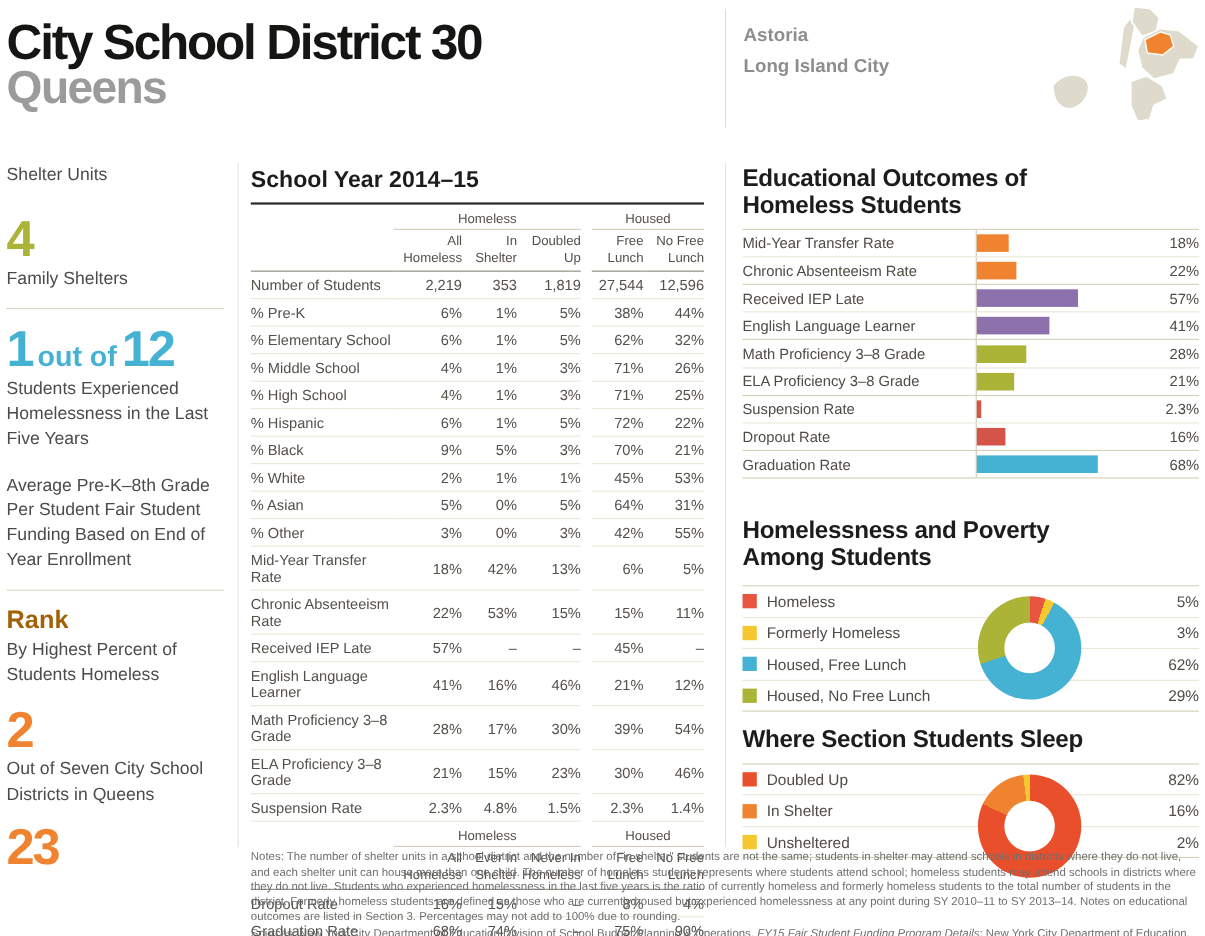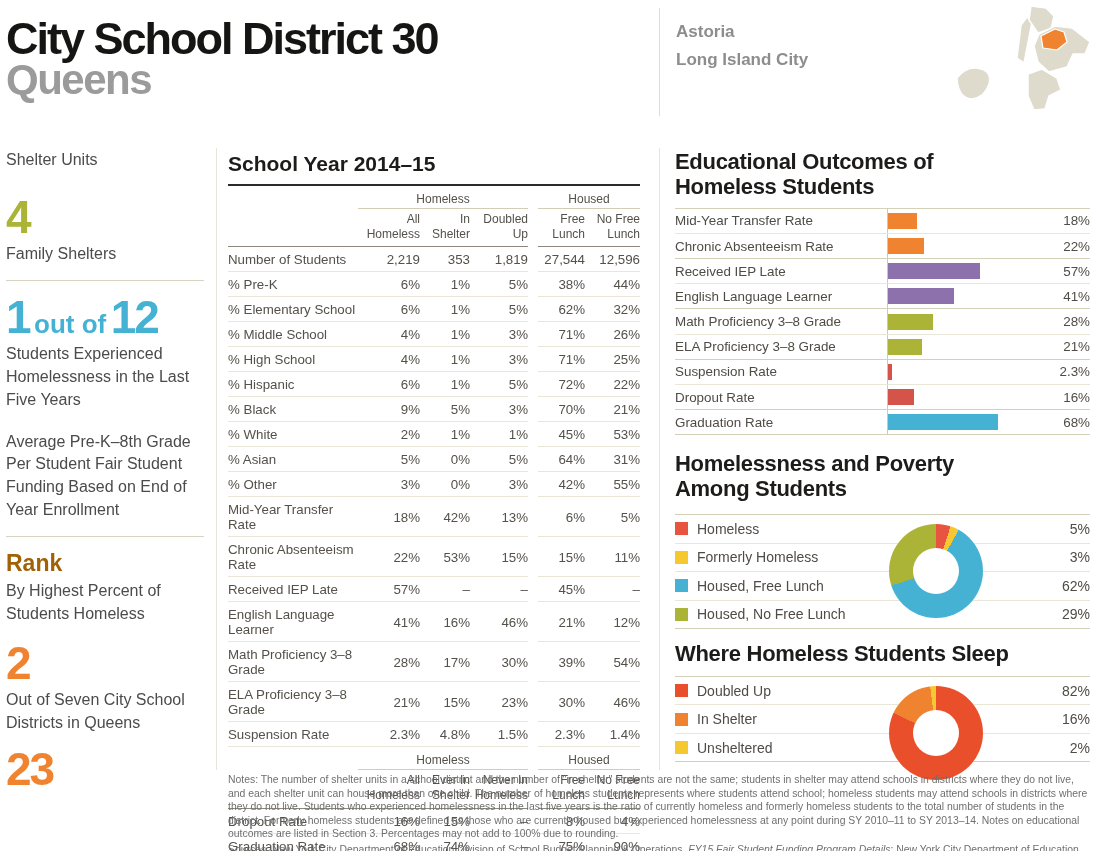--- a/index.html
+++ b/index.html
@@ -53,21 +53,21 @@
   .bar-area{flex:1;align-self:stretch;border-left:1px solid #cfcab2;display:flex;align-items:center;}
   .bar{height:16px;}
   .bar-val{width:46px;text-align:right;font-size:13.4px;color:#4f4b45;}
   .legend-block{position:relative;border-bottom:1px solid #d5d0b8;margin-top:12px;}
   .legend-row{display:flex;align-items:center;height:28.5px;box-sizing:border-box;}
   .sw{width:13px;height:13px;margin-right:9px;flex:none;}
   .leg-lab{font-size:14px;font-weight:500;color:#4f4b45;}
   .leg-val{margin-left:auto;font-size:14px;color:#4f4b45;}
   .donut{position:absolute;top:10px;left:214px;width:94px;height:94px;border-radius:50%;}
   .donut::after{content:'';position:absolute;inset:24px;background:#fff;border-radius:50%;}
-  .t2{margin-top:17px;max-width:345px;}
+  .t2{margin-top:35px;max-width:345px;}
   .t3{margin-top:13px;}
 
   
   .notes{position:absolute;left:228px;top:773px;width:862px;font-size:10.4px;color:#6f6f6f;
          line-height:1.3;}
   .notes p{margin:0 0 2px;}
 </style>
 </head>
 <body>
 
@@ -425,21 +425,21 @@
           </div>
           <div class="legend-row" style="border-top: 1px solid rgb(234, 231, 216);">
             <span class="sw" style="background: rgb(171, 180, 54);"></span>
             <span class="leg-lab">Housed, No Free Lunch</span>
             <span class="leg-val">29%</span>
           </div>
         </div>
       <div class="donut" style="background: conic-gradient(rgb(231, 85, 64) 0%, rgb(231, 85, 64) 5%, rgb(246, 200, 47) 5%, rgb(246, 200, 47) 8%, rgb(69, 178, 212) 8%, rgb(69, 178, 212) 70%, rgb(171, 180, 54) 70%, rgb(171, 180, 54) 99%);"></div>
     </div>
 
-    <div class="sec-title t3">Where Homeless Students Sleep</div>
+    <div class="sec-title t3">Where Section Students Sleep</div>
     <div class="legend-block" style="margin-top:9px">
       <div>
           <div class="legend-row" style="border-top: 1px solid rgb(213, 208, 184);">
             <span class="sw" style="background: rgb(234, 79, 44);"></span>
             <span class="leg-lab">Doubled Up</span>
             <span class="leg-val">82%</span>
           </div>
           <div class="legend-row" style="border-top: 1px solid rgb(234, 231, 216);">
             <span class="sw" style="background: rgb(240, 131, 47);"></span>
             <span class="leg-lab">In Shelter</span>

